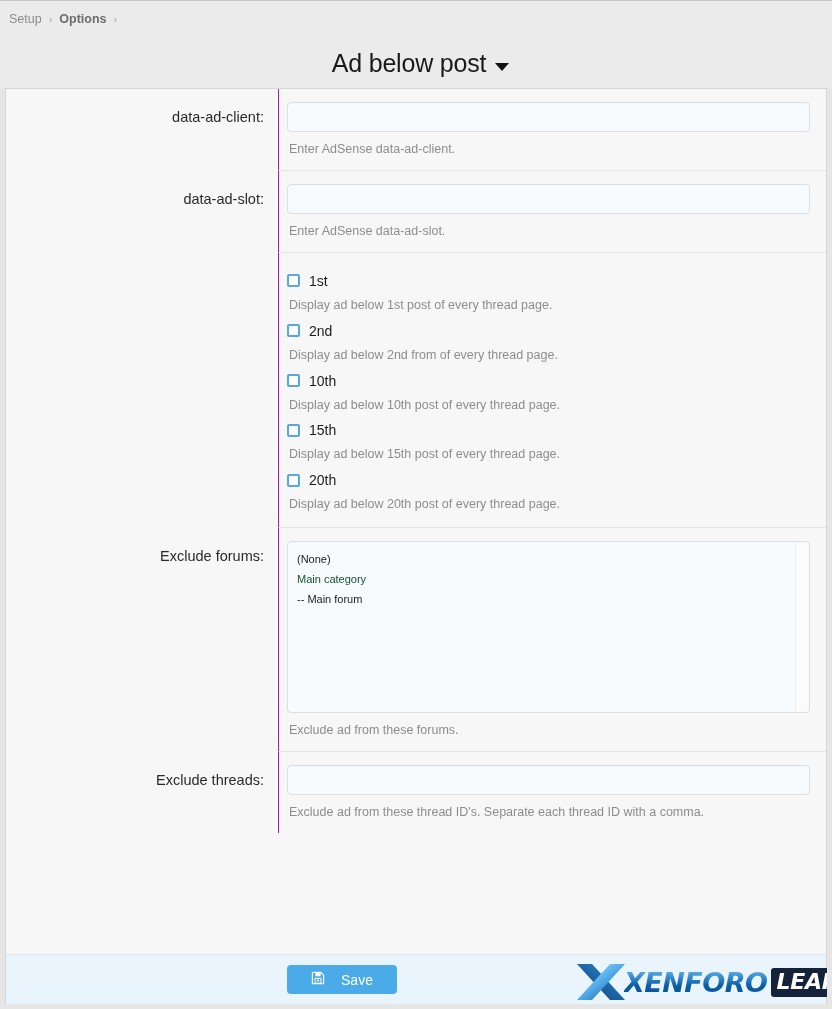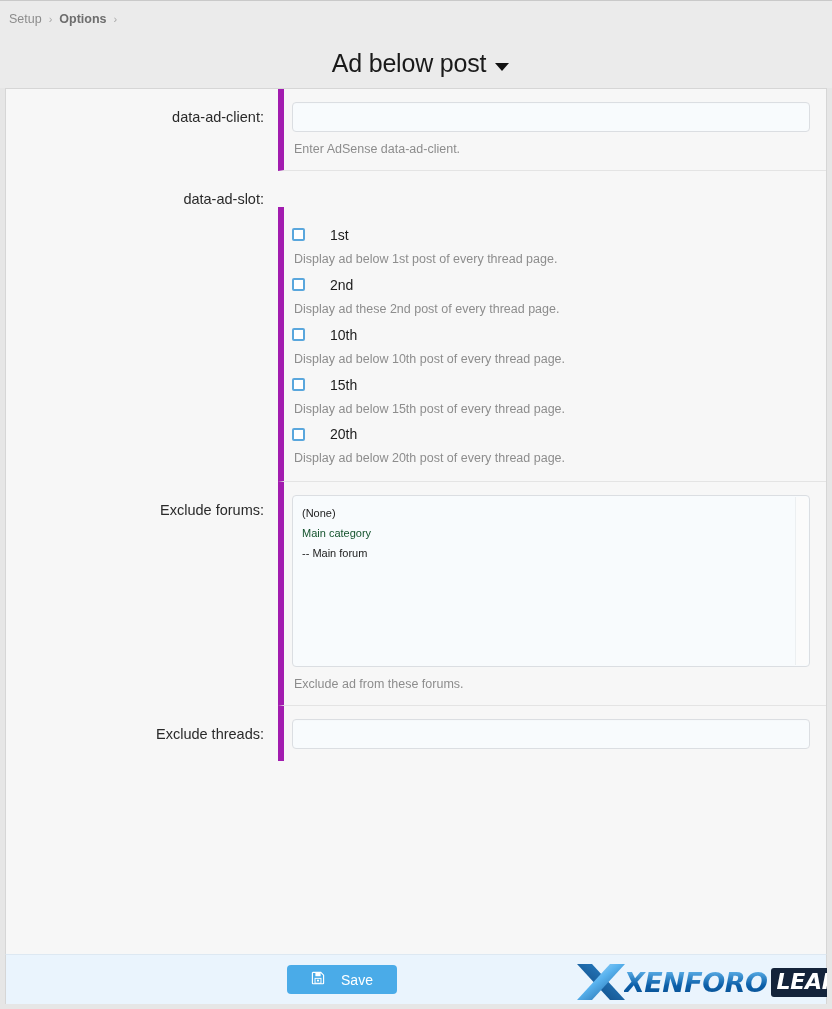--- a/index.html
+++ b/index.html
@@ -89,21 +89,21 @@
   .row .label-cell {
     width: 272px;
     flex: 0 0 272px;
     text-align: right;
     padding: 20px 14px 0 10px;
     font-size: 14.5px;
     color: #2a2a2a;
   }
   .row .value-cell {
     flex: 1 1 auto;
-    border-left: 6px solid #a21caf;
+    border-left: 1px solid #a21caf;
     padding: 13px 16px 12px 8px;
     background: #f7f7f7;
     min-height: 10px;
   }
   .row.has-sep .value-cell { border-bottom: 1px solid #e4e4e4; }
 
   
   .text-input {
     display: block;
     width: 100%;
@@ -124,21 +124,21 @@
     padding: 9px 0 0 2px;
     line-height: 1.35;
   }
 
   
   .check-group { padding-top: 1px; }
   .check-item { padding: 7px 0 2px 0; }
   .check-line {
     display: flex;
     align-items: center;
-    gap: 25px;
+    gap: 9px;
   }
   .cbx {
     width: 13px; height: 13px;
     flex: 0 0 13px;
     border: 2px solid #5aa7dd;
     border-radius: 2px;
     background: #ffffff;
     display: inline-block;
   }
   .cbx-label {
@@ -296,40 +296,44 @@
       <div class="row has-sep">
         <div class="label-cell">data-ad-client:</div>
         <div class="value-cell">
           <input class="text-input" type="text" value="" style="">
           <div class="hint">Enter AdSense data-ad-client.</div>
         </div>
       </div>
 
       <div class="row has-sep">
         <div class="label-cell">data-ad-slot:</div>
+        <div class="value-cell">
+          <input class="text-input" type="text" value="" style="">
+          <div class="hint">Enter AdSense data-ad-slot.</div>
+        </div>
       </div>
 
       <div class="row has-sep">
         <div class="label-cell"></div>
         <div class="value-cell check-group">
 
           <div class="check-item">
             <label class="check-line">
               <span class="cbx"></span>
               <span class="cbx-label">1st</span>
             </label>
             <div class="hint">Display ad below 1st post of every thread page.</div>
           </div>
 
           <div class="check-item">
             <label class="check-line">
               <span class="cbx"></span>
               <span class="cbx-label">2nd</span>
             </label>
-            <div class="hint">Display ad these 2nd post of every thread page.</div>
+            <div class="hint">Display ad below 2nd from of every thread page.</div>
           </div>
 
 
           <div class="check-item">
             <label class="check-line">
               <span class="cbx"></span>
               <span class="cbx-label">10th</span>
             </label>
             <div class="hint">Display ad below 10th post of every thread page.</div>
           </div>
@@ -363,20 +367,21 @@
             <div class="sel-scrollbar"></div>
           </div>
           <div class="hint">Exclude ad from these forums.</div>
         </div>
       </div>
 
       <div class="row">
         <div class="label-cell">Exclude threads:</div>
         <div class="value-cell">
           <input class="text-input" type="text" value="" style="">
+          <div class="hint">Exclude ad from these thread ID's. Separate each thread ID with a comma.</div>
         </div>
       </div>
 
     </div>
   </div>
 
   <div class="footer">
     <button class="save-btn">
       <span class="floppy">
         <svg width="14" height="14" viewBox="0 0 16 16" aria-hidden="true">

